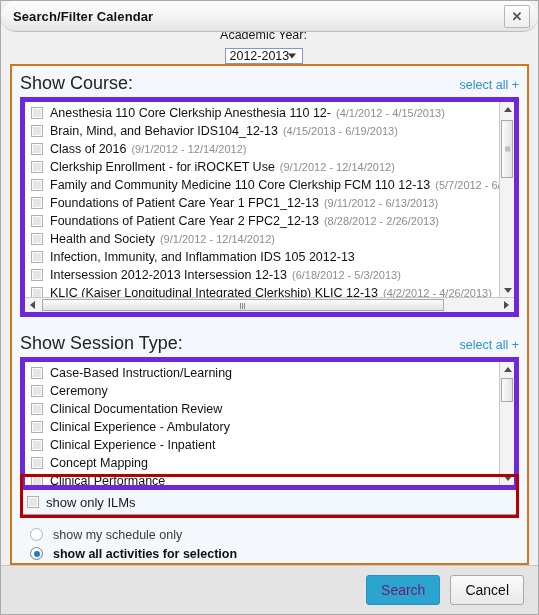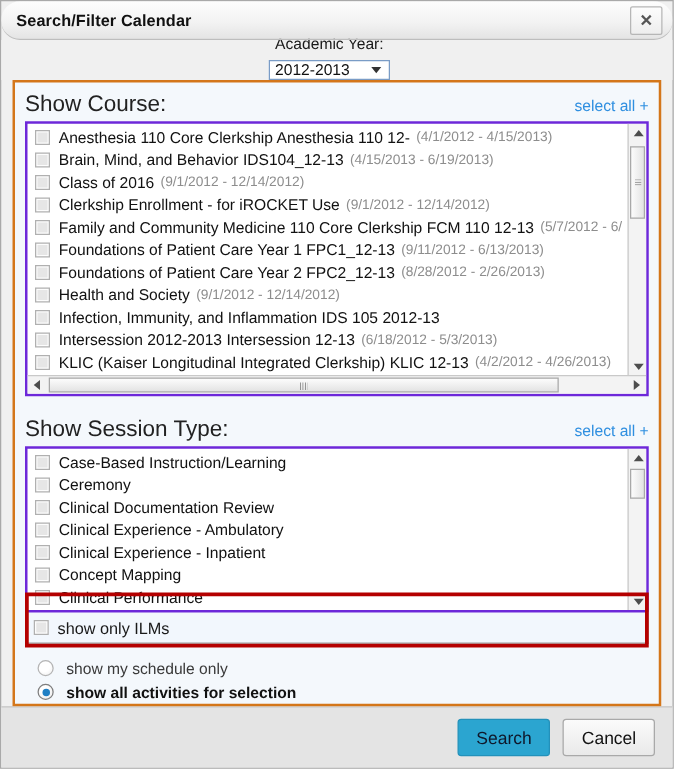--- a/index.html
+++ b/index.html
@@ -72,21 +72,21 @@
     gap: 6px;
     flex-direction: column;
   }
   .topic-link {
     color: #8d3fbf;
     font-size: 12.5px;
     cursor: pointer;
   }
   .ay-label { font-size: 12.5px; color: #1a1a1a; }
   .ay-select {
-    width: 97px; height: 20px;
+    width: 78px; height: 20px;
     border: 1px solid #7a9cc6;
     background: #ffffff;
     font-size: 12.5px;
     display: flex; align-items: center;
     padding: 0 4px;
     box-sizing: border-box;
     position: relative;
     cursor: pointer;
     color: #111;
   }
@@ -121,21 +121,21 @@
   }
   .section-label { font-size: 18px; color: #222; }
   .select-all {
     color: #2f8fe0;
     font-size: 12.5px;
     cursor: pointer;
   }
 
   
   .listbox {
-    border: 2px solid #6d28d9;
+    border: 5px solid #6d28d9;
     background: #ffffff;
     position: relative;
     box-sizing: border-box;
     overflow: hidden;
   }
   .list-inner {
     position: absolute;
     left: 0; top: 0; right: 14px; bottom: 0;
     overflow: hidden;
     padding: 2px 0 0 0;
@@ -339,21 +339,21 @@
     border-radius: 3px;
     font-size: 14px;
     display: flex; align-items: center; justify-content: center;
     cursor: pointer;
     box-sizing: border-box;
     padding: 0 14px;
   }
   .btn-search {
     background: #2ba5d0;
     border: 1px solid #2391ba;
-    color: #0f172a;
+    color: #701a75;
   }
   .btn-cancel {
     background: linear-gradient(to bottom,#fbfbfb,#e9e9e9);
     border: 1px solid #a9a9a9;
     color: #111;
   }
 </style>
 </head>
 <body>
 

